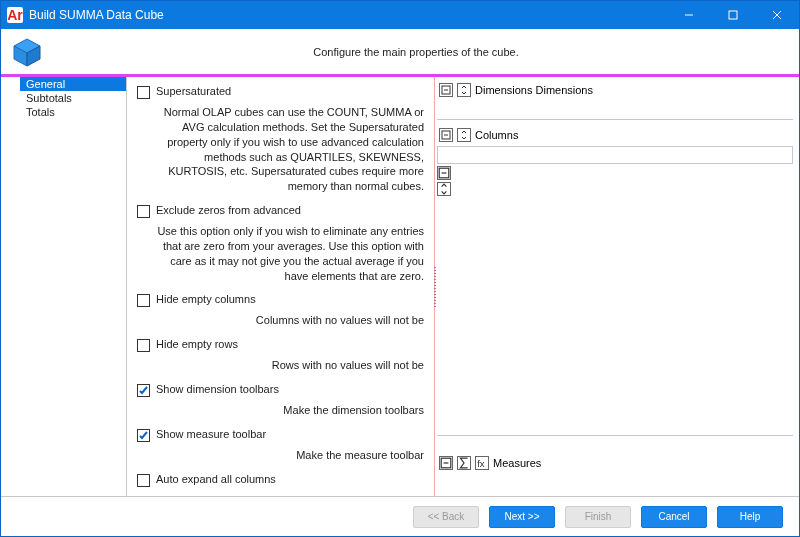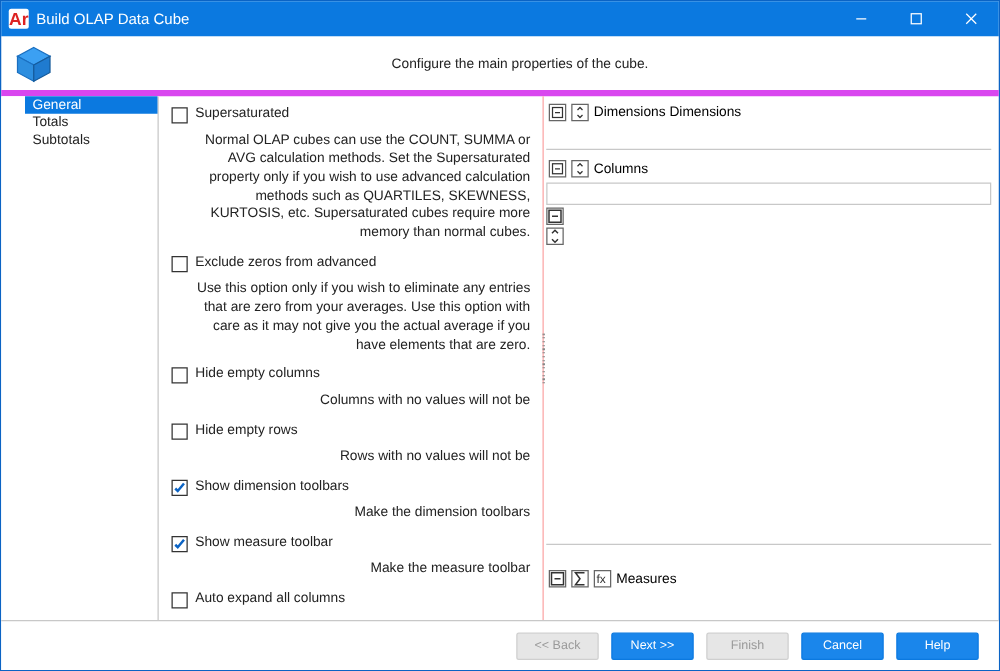--- a/index.html
+++ b/index.html
@@ -7,21 +7,21 @@
 
 .window { width: 800px; height: 537px; border: 1px solid #0b63c4; display: flex; flex-direction: column; background: #fff; }
 
 .titlebar { height: 28px; background: #0b79e0; display: flex; align-items: center; color: #fff; font-size: 12px; }
 .titlebar .app-icon { width: 16px; height: 16px; margin: 0 6px; background: #fff; border-radius: 2px; display: flex; align-items: center; justify-content: center; color: #d22; font-weight: bold; font-size: 14px; }
 .titlebar .title { flex: 0 0 auto; }
 .titlebar .spacer { flex: 1; }
 .titlebar .win-btn { width: 44px; height: 28px; display: flex; align-items: center; justify-content: center; cursor: pointer; }
 .titlebar .win-btn svg { stroke: #fff; fill: none; stroke-width: 1; }
 
-.header-strip { height: 48px; border-bottom: 5px solid #d946ef; display: flex; align-items: center; padding: 0 10px; }
+.header-strip { height: 48px; border-bottom: 3px solid #d946ef; display: flex; align-items: center; padding: 0 10px; }
 .header-strip .cube-icon { width: 32px; height: 32px; }
 .header-strip .caption { flex: 1; text-align: center; font-size: 11px; color: #222; }
 
 .body { flex: 1; display: flex; min-height: 0; }
 
 .sidebar { width: 126px; border-right: 1px solid #c8c8c8; background: #fff; font-size: 11px; color: #222; }
 .sidebar .item { padding: 1px 6px; cursor: pointer; margin-left: 19px; }
 .sidebar .item.selected { background: #0b79e0; color: #fff; }
 
 .main { flex: 1; display: flex; min-width: 0; }
@@ -61,21 +61,21 @@
 .btn.disabled { background: #e6e6e6; color: #9a9a9a; border-color: #cfcfcf; cursor: default; }
 
 </style>
 </head>
 <body>
 
 <div class="window">
 
   <div class="titlebar">
     <div class="app-icon">Ar</div>
-    <div class="title">Build OLAP Data Cube</div>
+    <div class="title">Build SUMMA Data Cube</div>
     <div class="spacer"></div>
     <div class="win-btn">
         <svg width="10" height="10">
           <line x1="1" y1="5" x2="9" y2="5"></line>
         </svg>
       </div>
     <div class="win-btn">
         <svg width="10" height="10">
           <rect x="1" y="1" width="8" height="8"></rect>
         </svg>
@@ -94,22 +94,22 @@
       <polygon points="3,10 16,17 16,30 3,23" fill="#2d8edf" stroke="#1a6fc0"></polygon>
       <polygon points="29,10 16,17 16,30 29,23" fill="#1f7bd0" stroke="#155a9a"></polygon>
     </svg>
     <div class="caption">Configure the main properties of the cube.</div>
   </div>
 
   <div class="body">
 
     <div class="sidebar">
       <div class="item selected">General</div>
+      <div class="item">Subtotals</div>
       <div class="item">Totals</div>
-      <div class="item">Subtotals</div>
     </div>
 
     <div class="main">
 
       <div class="options-pane">
 
         <div class="opt-block">
           <div class="opt-row">
             <div class="cb"></div>
             <div class="lbl">Supersaturated</div>

